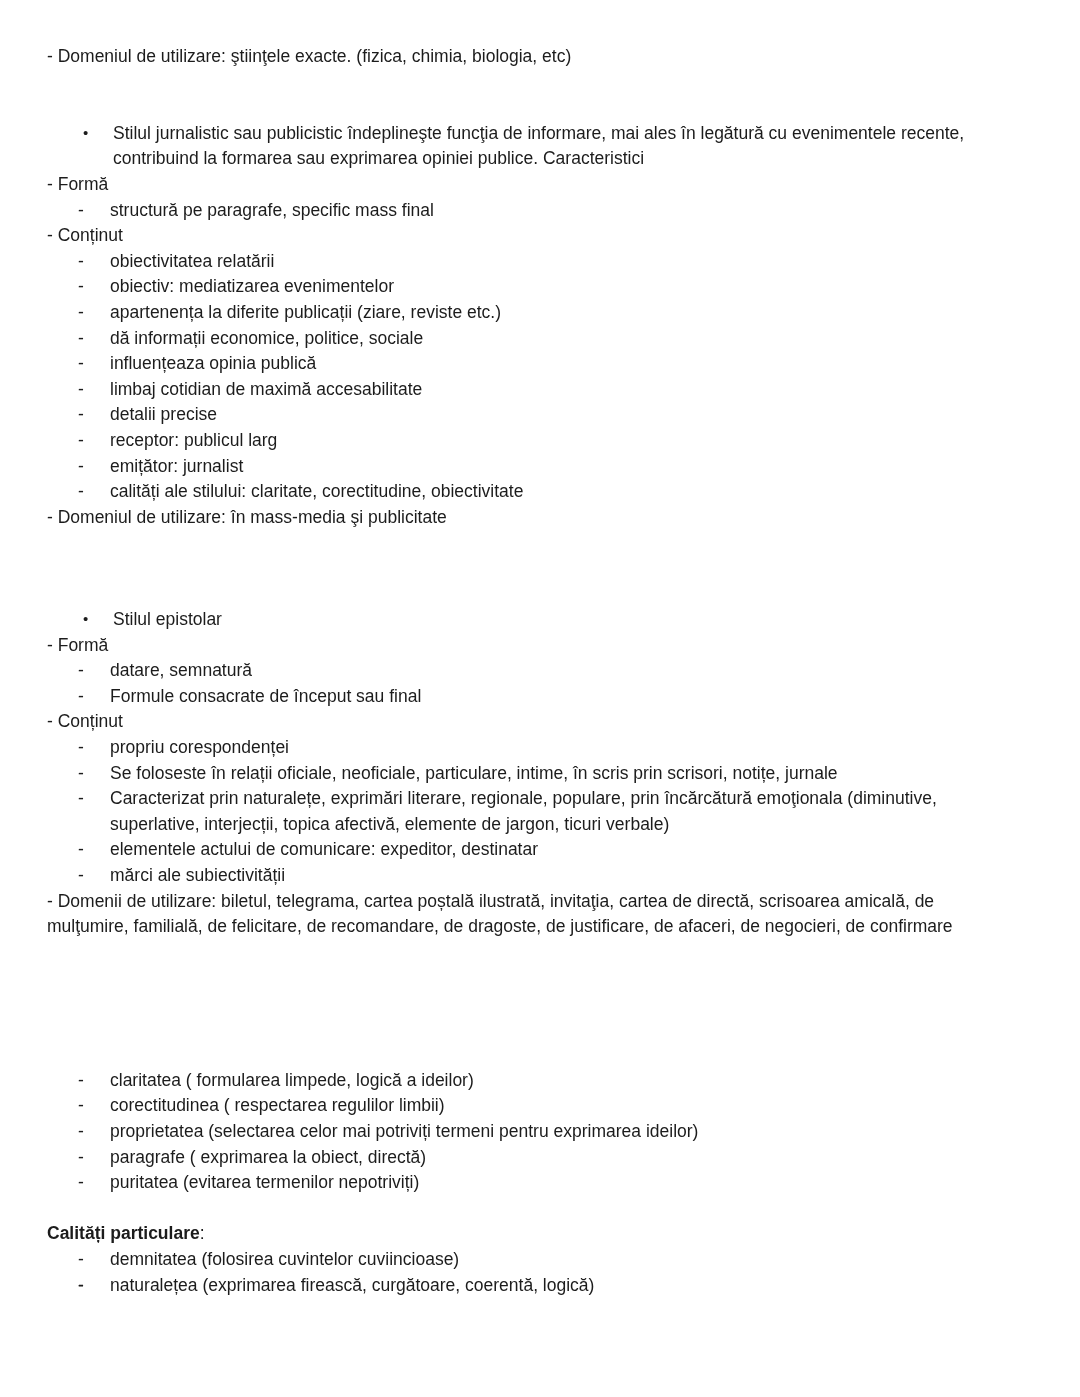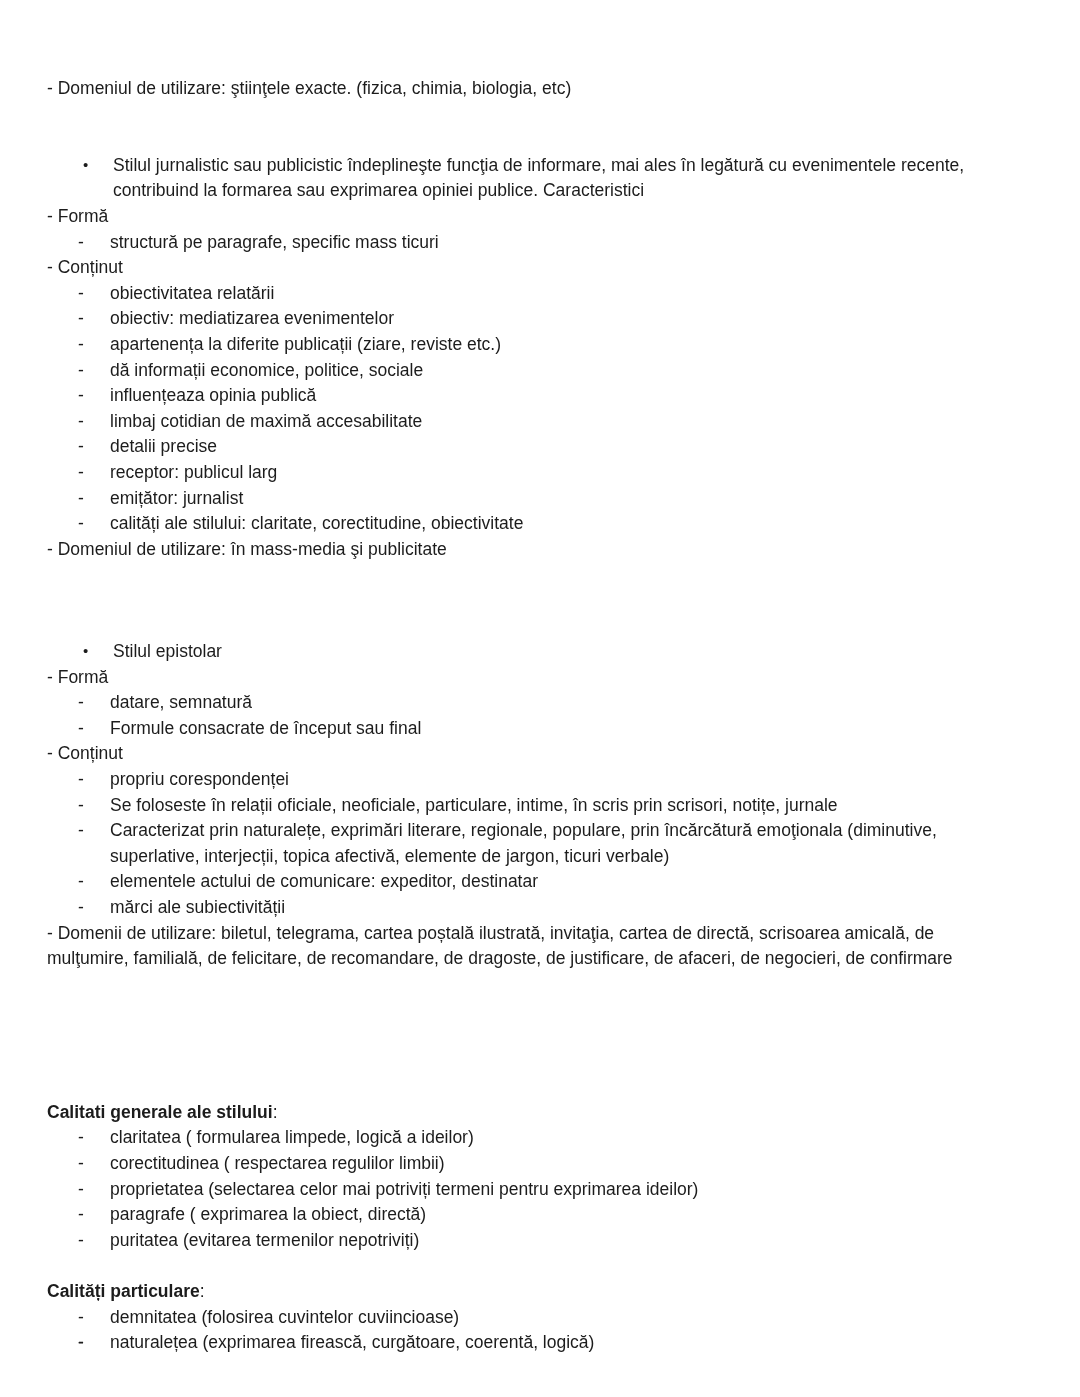--- a/index.html
+++ b/index.html
@@ -19,21 +19,20 @@
     height: 1397px;
     margin: 0 auto;
     background: #ffffff;
     box-sizing: border-box;
     padding: 44px 60px 0 47px;
     overflow: hidden;
   }
   .doc {
     font-size: 17.5px;
     line-height: 25.6px;
-    margin-top: 32px;
   }
 
   
   .row {
     position: relative;
     margin: 0;
     padding: 0;
   }
 
   
@@ -98,21 +97,21 @@
     <div class="gap-2"></div>
 
     <div class="row bullet-item">
       <span class="marker">•</span><span class="strong">Stilul jurnalistic sau publicistic</span><span> îndeplineşte funcţia de informare, mai ales în legătură cu evenimentele recente, contribuind la formarea sau exprimarea opiniei publice. Caracteristici</span>
     </div>
 
     <p class="row lvl0 para">- Formă</p>
 
     <div class="row lvl1">
       <span class="marker">-</span>
-      <span>structură pe paragrafe, specific mass ticuri</span>
+      <span>structură pe paragrafe, specific mass final</span>
     </div>
 
     <p class="row lvl0 para">- Conținut</p>
 
     <div class="row lvl1">
       <span class="marker">-</span>
       <span>obiectivitatea relatării</span>
     </div>
     <div class="row lvl1">
       <span class="marker">-</span>
@@ -190,21 +189,20 @@
     </div>
     <div class="row lvl1">
       <span class="marker">-</span>
       <span>mărci ale subiectivității</span>
     </div>
 
     <p class="row lvl0 para">- Domenii de utilizare: biletul, telegrama, cartea poștală ilustrată, invitaţia, cartea de directă, scrisoarea amicală, de mulţumire, familială, de felicitare, de recomandare, de dragoste, de justificare, de afaceri, de negocieri, de confirmare</p>
 
     <div class="gap-5"></div>
 
-    <p class="row lvl0 para heading"><span>Calitati generale ale stilului</span><span class="colon">:</span></p>
 
     <div class="row lvl1">
       <span class="marker">-</span>
       <span>claritatea ( formularea limpede, logică a ideilor)</span>
     </div>
     <div class="row lvl1">
       <span class="marker">-</span>
       <span>corectitudinea ( respectarea regulilor limbii)</span>
     </div>
     <div class="row lvl1">

